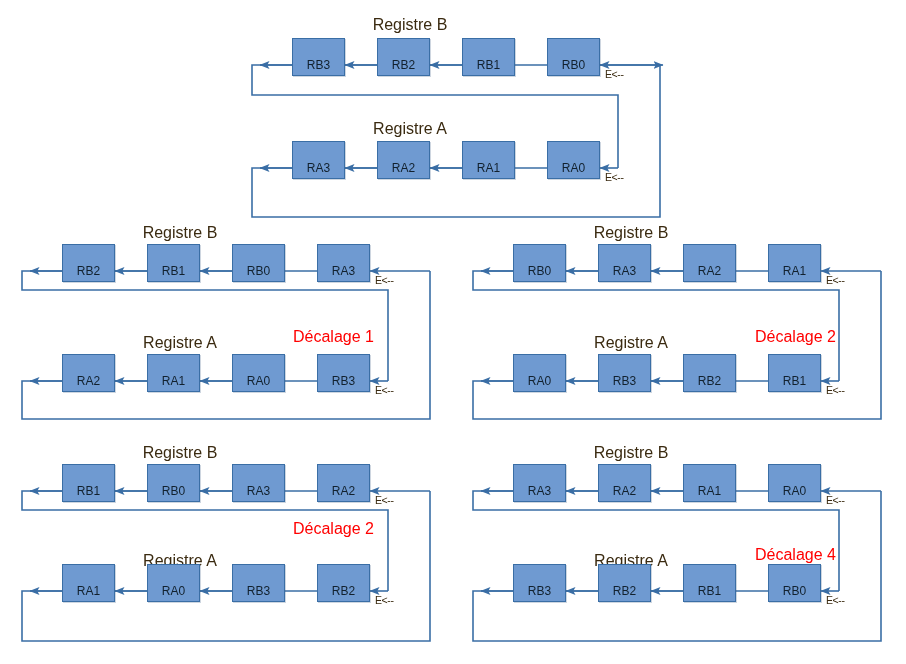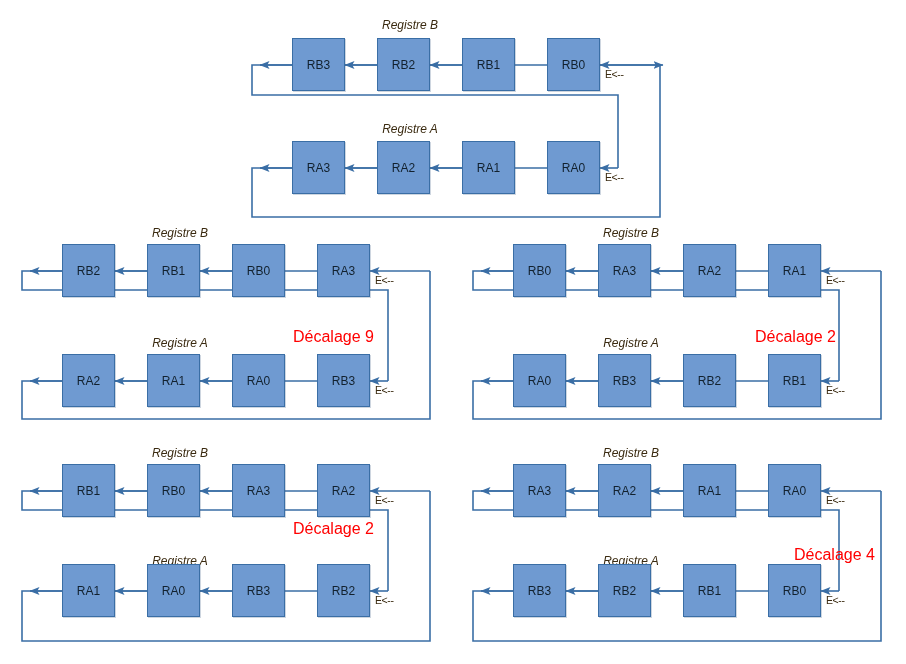--- a/index.html
+++ b/index.html
@@ -9,37 +9,36 @@
     overflow:hidden;
     position:relative;
   }
   #stage{position:absolute;left:0;top:0;width:906px;height:664px;}
   svg.wires{position:absolute;left:0;top:0;width:906px;height:664px;overflow:visible;}
 
   .block{position:absolute;}
 
   .reg-title{
     position:absolute;
-    font-size:12px;
+    font-size:16px;
     color:#3a2a10;
     white-space:nowrap;
     text-align:center;
     line-height:14px;
-    font-style:italic;
   }
   .dec-title{
     position:absolute;
     font-size:16px;
     color:#ff0000;
     white-space:nowrap;
     line-height:18px;
   }
   .cell{
     position:absolute;
-    width:53px;height:53px;
+    width:53px;height:38px;
     background:#6f9ad1;
     border:1px solid #3a6ea5;
     box-sizing:border-box;
     box-shadow:1px 1px 0 rgba(60,90,130,.25);
   }
   .cell span{
     position:absolute;
     left:0;right:0;top:19px;
     text-align:center;
     font-size:12px;
@@ -187,21 +186,21 @@
       <span>RB1</span>
       </div>
     <div class="cell" style="left:232px;top:244px;">
       <span>RB0</span>
       </div>
     <div class="cell" style="left:317px;top:244px;">
       <span>RA3</span>
       </div>
     <div class="elabel" style="left:375px;top:274px;">E&lt;--</div>
 
-    <div class="dec-title" style="left:293px;top:328px;">Décalage 9</div>
+    <div class="dec-title" style="left:293px;top:328px;">Décalage 1</div>
 
     <div class="reg-title" style="left:115px;top:336px;width:130px;">Registre A</div>
     <div class="cell" style="left:62px;top:354px;">
       <span>RA2</span>
       </div>
     <div class="cell" style="left:147px;top:354px;">
       <span>RA1</span>
       </div>
     <div class="cell" style="left:232px;top:354px;">
       <span>RA0</span>
@@ -289,21 +288,21 @@
       <span>RA2</span>
       </div>
     <div class="cell" style="left:683px;top:464px;">
       <span>RA1</span>
       </div>
     <div class="cell" style="left:768px;top:464px;">
       <span>RA0</span>
       </div>
     <div class="elabel" style="left:826px;top:494px;">E&lt;--</div>
 
-    <div class="dec-title" style="left:755px;top:546px;margin-left:39px;">Décalage 4</div>
+    <div class="dec-title" style="left:755px;top:546px;">Décalage 4</div>
 
     <div class="reg-title" style="left:566px;top:554px;width:130px;">Registre A</div>
     <div class="cell" style="left:513px;top:564px;">
       <span>RB3</span>
       </div>
     <div class="cell" style="left:598px;top:564px;">
       <span>RB2</span>
       </div>
     <div class="cell" style="left:683px;top:564px;">
       <span>RB1</span>

